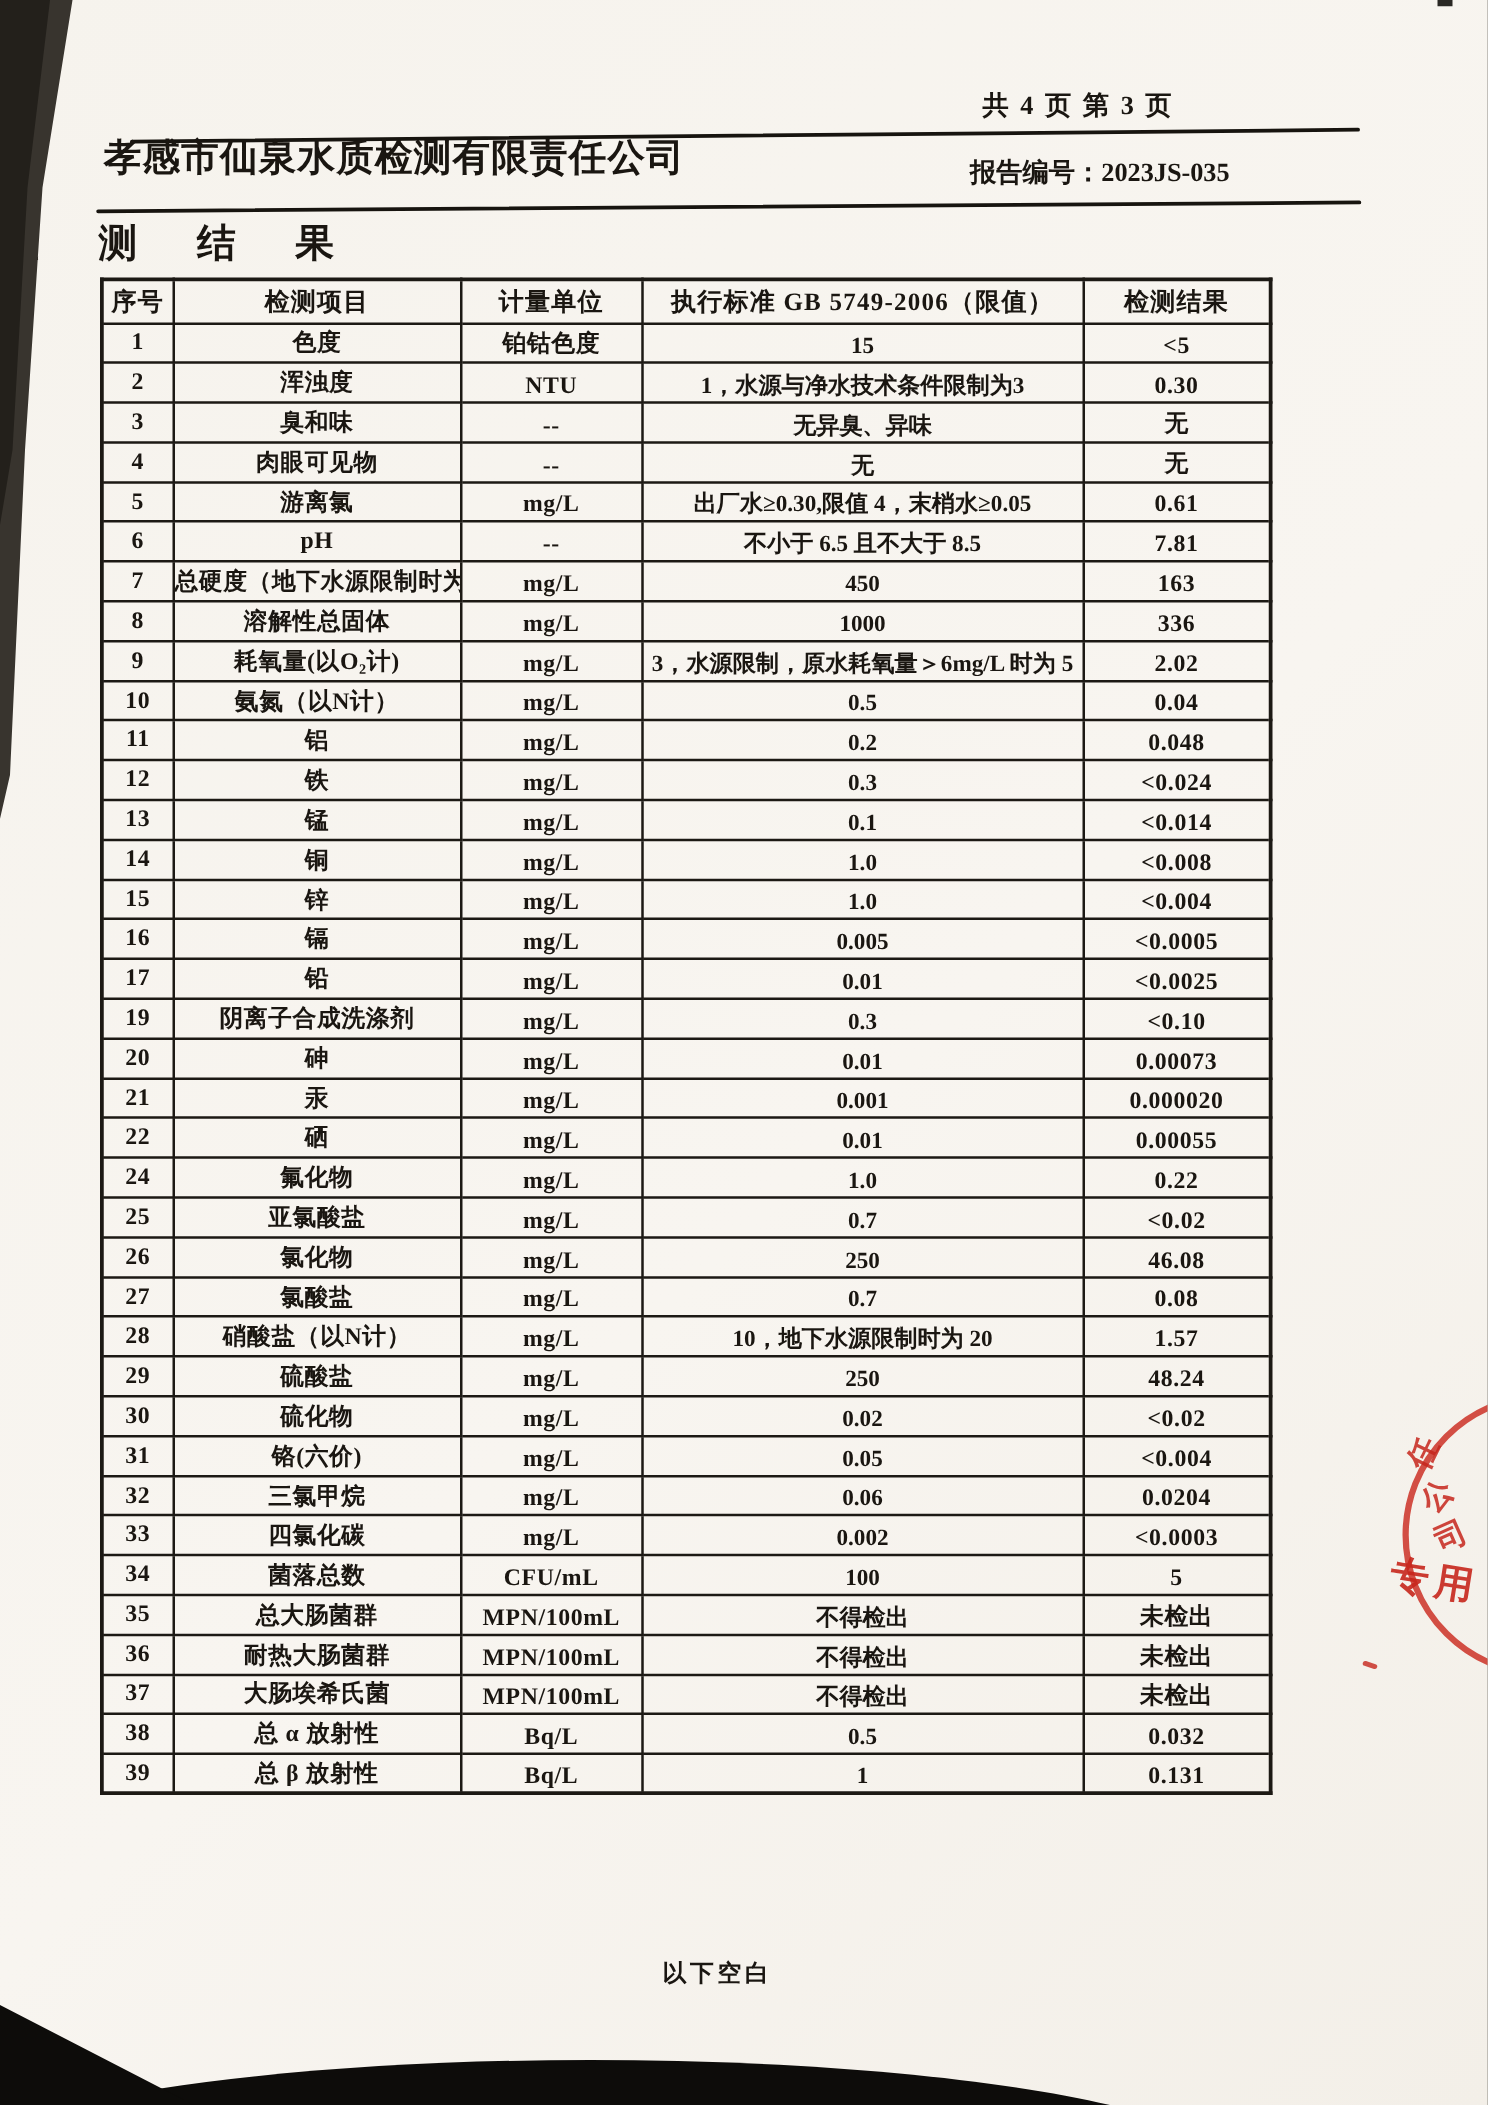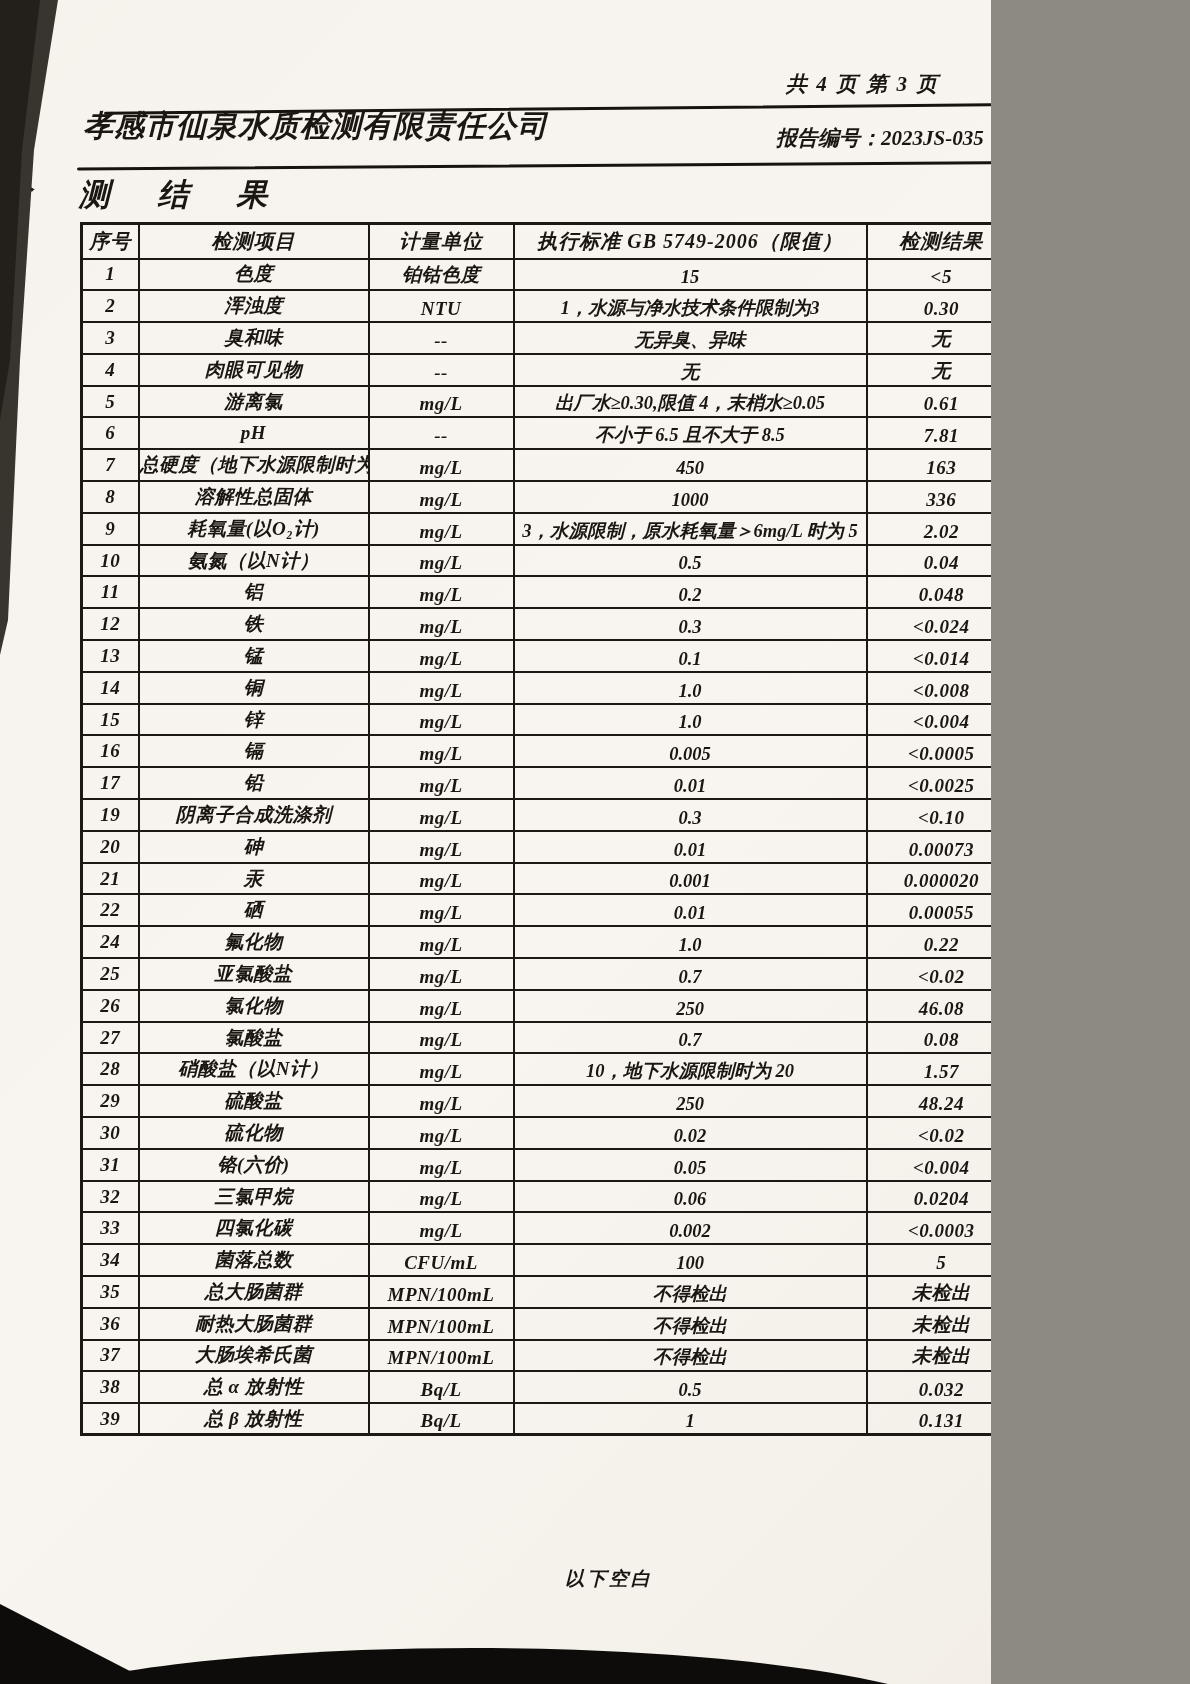--- a/index.html
+++ b/index.html
@@ -2,23 +2,23 @@
 <html><head>
 <meta charset="utf-8">
 <style>
   html,body { margin:0; padding:0; }
   body {
     width:1190px; height:1684px;
     background:#8d8a84;
     font-family:"Liberation Serif","DejaVu Serif",serif;
   }
   .page {
-    position:relative; width:991px; height:1684px;
+    position:relative; width:1190px; height:1684px;
     background:linear-gradient(135deg,#f6f3ed 0%,#f8f5f0 55%,#f3efe8 100%);
-    overflow:hidden; color:#1a1611;font-style:italic;
+    overflow:hidden; color:#1a1611;
   }
   svg.artifacts { position:absolute; left:0; top:0; pointer-events:none; z-index:6; }
 
   .page-info {
     position:absolute; left:786px; top:70px;
     font-size:21px; font-weight:bold; letter-spacing:2px; white-space:nowrap;
   }
   .rule { position:absolute; background:#17140f; height:3px; border-radius:2px; }
   .rule-1 { left:104px; top:107px; width:984px; transform:rotate(-0.55deg); }
   .rule-2 { left:77px; top:164px; width:1012px; transform:rotate(-0.4deg); }
@@ -54,21 +54,21 @@
   .results-table thead tr { height:35px; }
   .results-table tbody tr { height:31.8px; }
   .results-table th { font-size:20px; font-weight:bold; letter-spacing:1px;margin-left:20px; }
   .results-table td { font-size:19px; font-weight:bold; letter-spacing:0.5px; }
   .results-table td:nth-child(4) { font-size:18.5px; letter-spacing:0; }
   
   .results-table td.low { vertical-align:bottom; padding-bottom:1px; }
 
   .footer-note {
     position:absolute; left:530px; top:1566px;
-    font-size:19px; font-weight:bold; letter-spacing:3px;margin-left:35px;
+    font-size:19px; font-weight:bold; letter-spacing:3px;
   }
 
   
   .stamp { position:absolute; left:0; top:0; z-index:5; }
   .stamp-ring {
     position:absolute; left:1122px; top:1114px; width:228px; height:228px;
     border-radius:50%; border:5px solid rgba(203,42,31,0.82); box-sizing:border-box;
   }
   .stamp-char {
     position:absolute; color:rgba(198,38,28,0.85); font-weight:bold;

